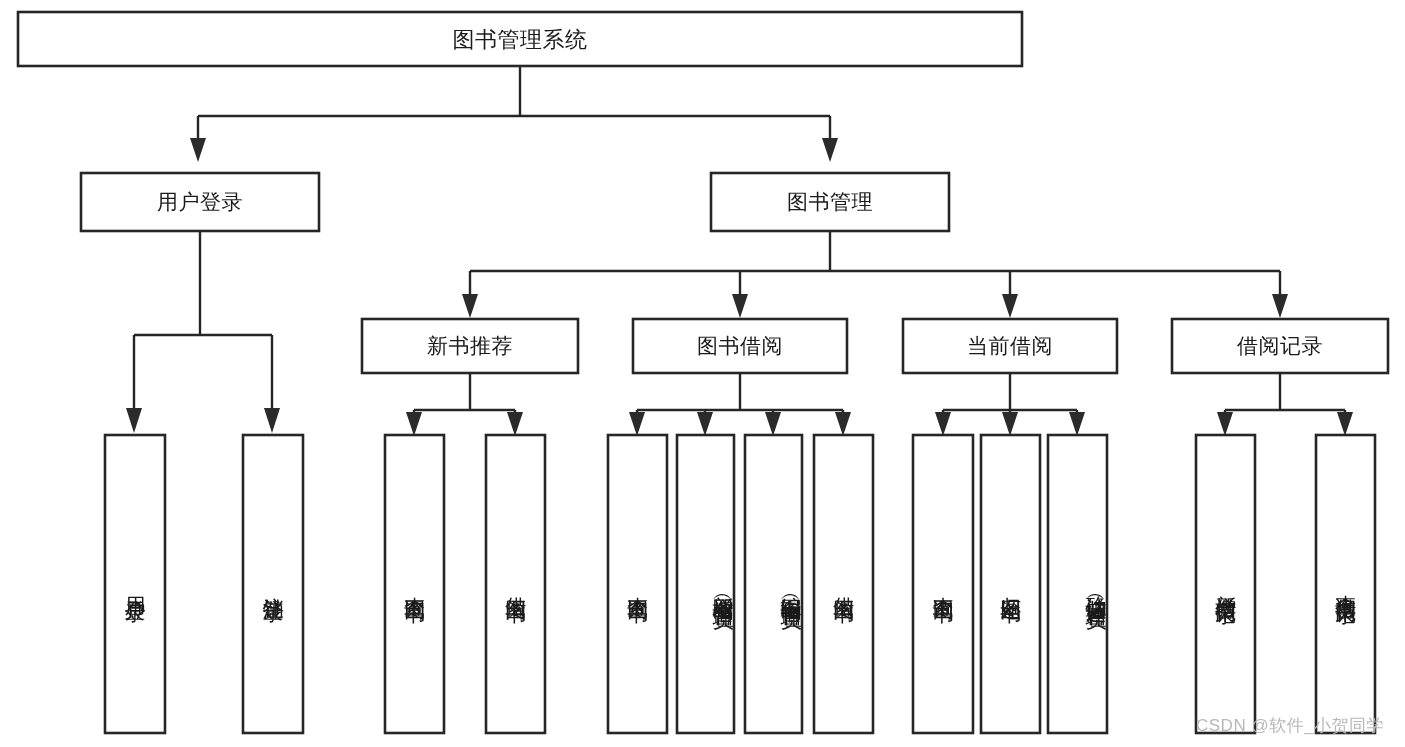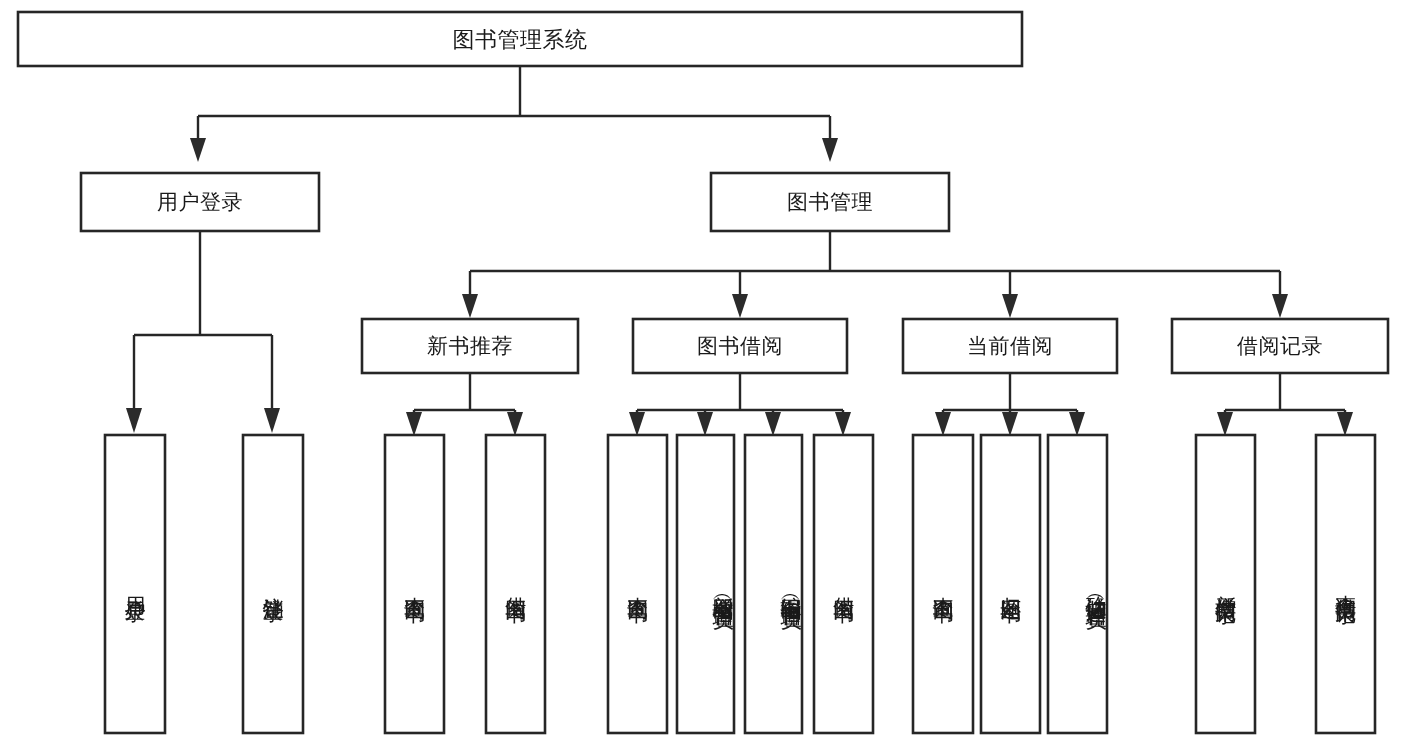--- a/index.html
+++ b/index.html
@@ -226,14 +226,15 @@
   <div class="vlabel" style="left:745px; top:435px; width:57px; height:298px; align-items:flex-start; padding-top:8px; box-sizing:border-box;">编辑图书（管理员）</div>
   <div class="vlabel" style="left:814px; top:435px; width:59px; height:298px;">借阅图书</div>
 
   <div class="vlabel" style="left:913px; top:435px; width:60px; height:298px;">查询图书</div>
   <div class="vlabel" style="left:981px; top:435px; width:59px; height:298px;">归还图书</div>
   <div class="vlabel" style="left:1048px; top:435px; width:59px; height:298px; align-items:flex-start; padding-top:8px; box-sizing:border-box;">确认归还（管理员）</div>
 
   <div class="vlabel" style="left:1196px; top:435px; width:59px; height:298px;">新增借阅记录</div>
   <div class="vlabel" style="left:1316px; top:435px; width:59px; height:298px;">查询借阅记录</div>
 
+  <div class="watermark" style="left:1196px; top:714px;">CSDN @软件_小贺同学</div>
 
 </div>
 
 </body></html>

